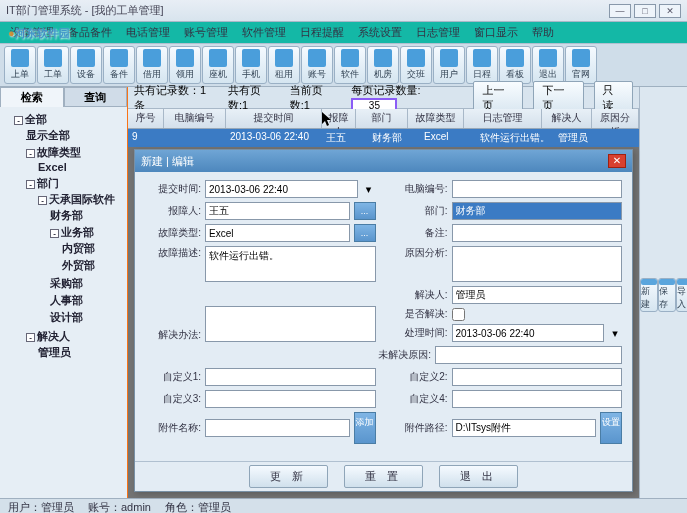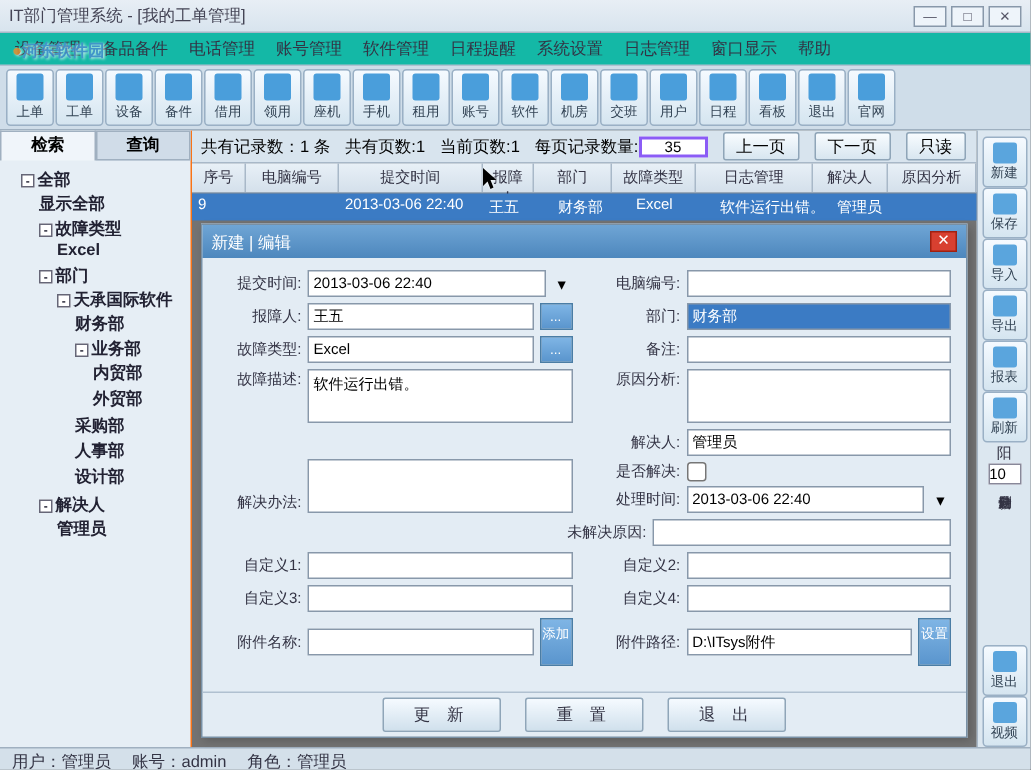--- a/index.html
+++ b/index.html
@@ -25,21 +25,21 @@
 .tree .exp { display: inline-block; width: 9px; height: 9px; border: 1px solid #667; text-align: center; line-height: 7px; font-size: 8px; margin-right: 2px; background: #fff; }
 .center { flex: 1; display: flex; flex-direction: column; background: #737373; position: relative; }
 .pager { height: 22px; display: flex; align-items: center; padding: 0 6px; gap: 10px; background: #d8e4ee; border-bottom: 1px solid #a8b8c8; font-size: 10px; }
 .pager input { width: 46px; height: 14px; border: 2px solid #8b5cf6; font-size: 10px; text-align: center; }
 .pgbtn { padding: 1px 8px; background: linear-gradient(#f8fcff,#d8e6f0); border: 1px solid #8fa5b8; border-radius: 2px; cursor: pointer; }
 .gridhead { display: flex; background: linear-gradient(#e8f0f7,#d4e0eb); border-bottom: 1px solid #98a8b8; height: 20px; }
 .gh { border-right: 1px solid #a8b8c8; padding: 2px 4px; text-align: center; font-size: 10px; color: #334; }
 .gridbody { height: 18px; }
 .gridrow { display: flex; background: #3b7bc4; color: #fff; height: 18px; }
 .gc { padding: 2px 4px; font-size: 10px; }
-.rightpanel { width: 36px; background: #dce7f0; border-left: 1px solid #a8b8c8; display: flex; flex-direction: column; align-items: center; padding-top: 4px; gap: 0; }
+.rightpanel { width: 48px; background: #dce7f0; border-left: 1px solid #a8b8c8; display: flex; flex-direction: row; align-items: center; padding-top: 4px; gap: 0; }
 .rbtn { width: 30px; height: 34px; background: linear-gradient(#f5faff,#d5e5f0); border: 1px solid #9ab0c5; border-radius: 3px; display: flex; flex-direction: column; align-items: center; justify-content: center; cursor: pointer; }
 .rbtn .ricon { width: 16px; height: 14px; background: #5aa5dd; border-radius: 2px; }
 .rbtn .rlbl { font-size: 9px; color: #345; }
 .dialog { position: absolute; top: 2px; left: 6px; right: 6px; bottom: 6px; background: #e3ecf4; border: 1px solid #7890a5; box-shadow: 2px 2px 6px rgba(0,0,0,.2); display: flex; flex-direction: column; }
 .dlgtitle { background: linear-gradient(#6fa5d5,#4d87bd); color: #fff; height: 22px; display: flex; align-items: center; padding: 0 6px; }
 .dlgtitle .dt { flex: 1; font-size: 11px; }
 .dlgclose { width: 18px; height: 14px; background: #d84030; color: #fff; text-align: center; line-height: 12px; cursor: pointer; border: 1px solid #a02010; font-size: 10px; }
 .dlgbody { flex: 1; padding: 8px 10px; display: grid; grid-template-columns: 1fr 1fr; gap: 4px 16px; align-content: start; overflow: hidden; }
 .frow { display: flex; align-items: center; gap: 4px; }
 .flab { width: 56px; text-align: right; color: #334; font-size: 10px; }

